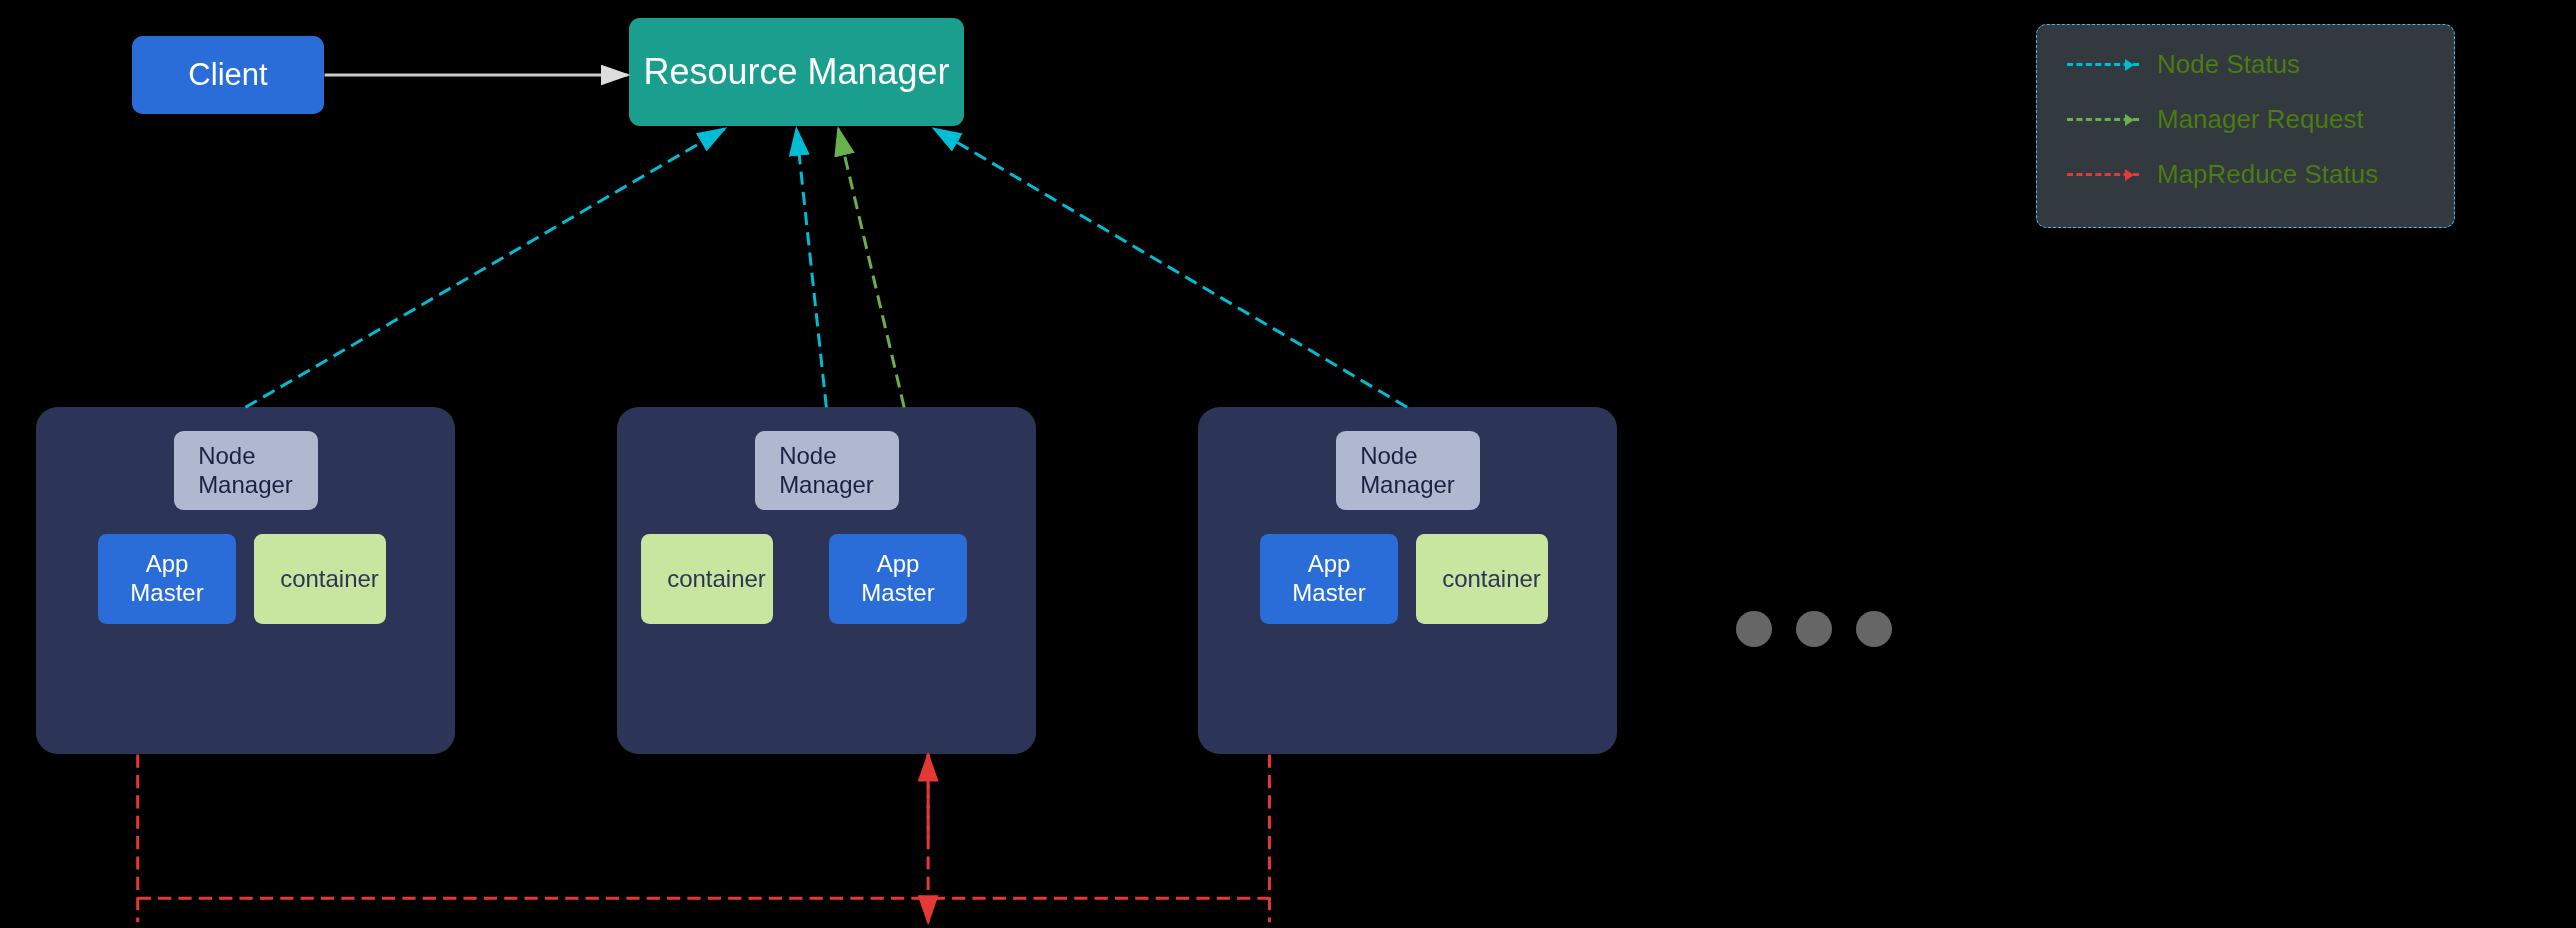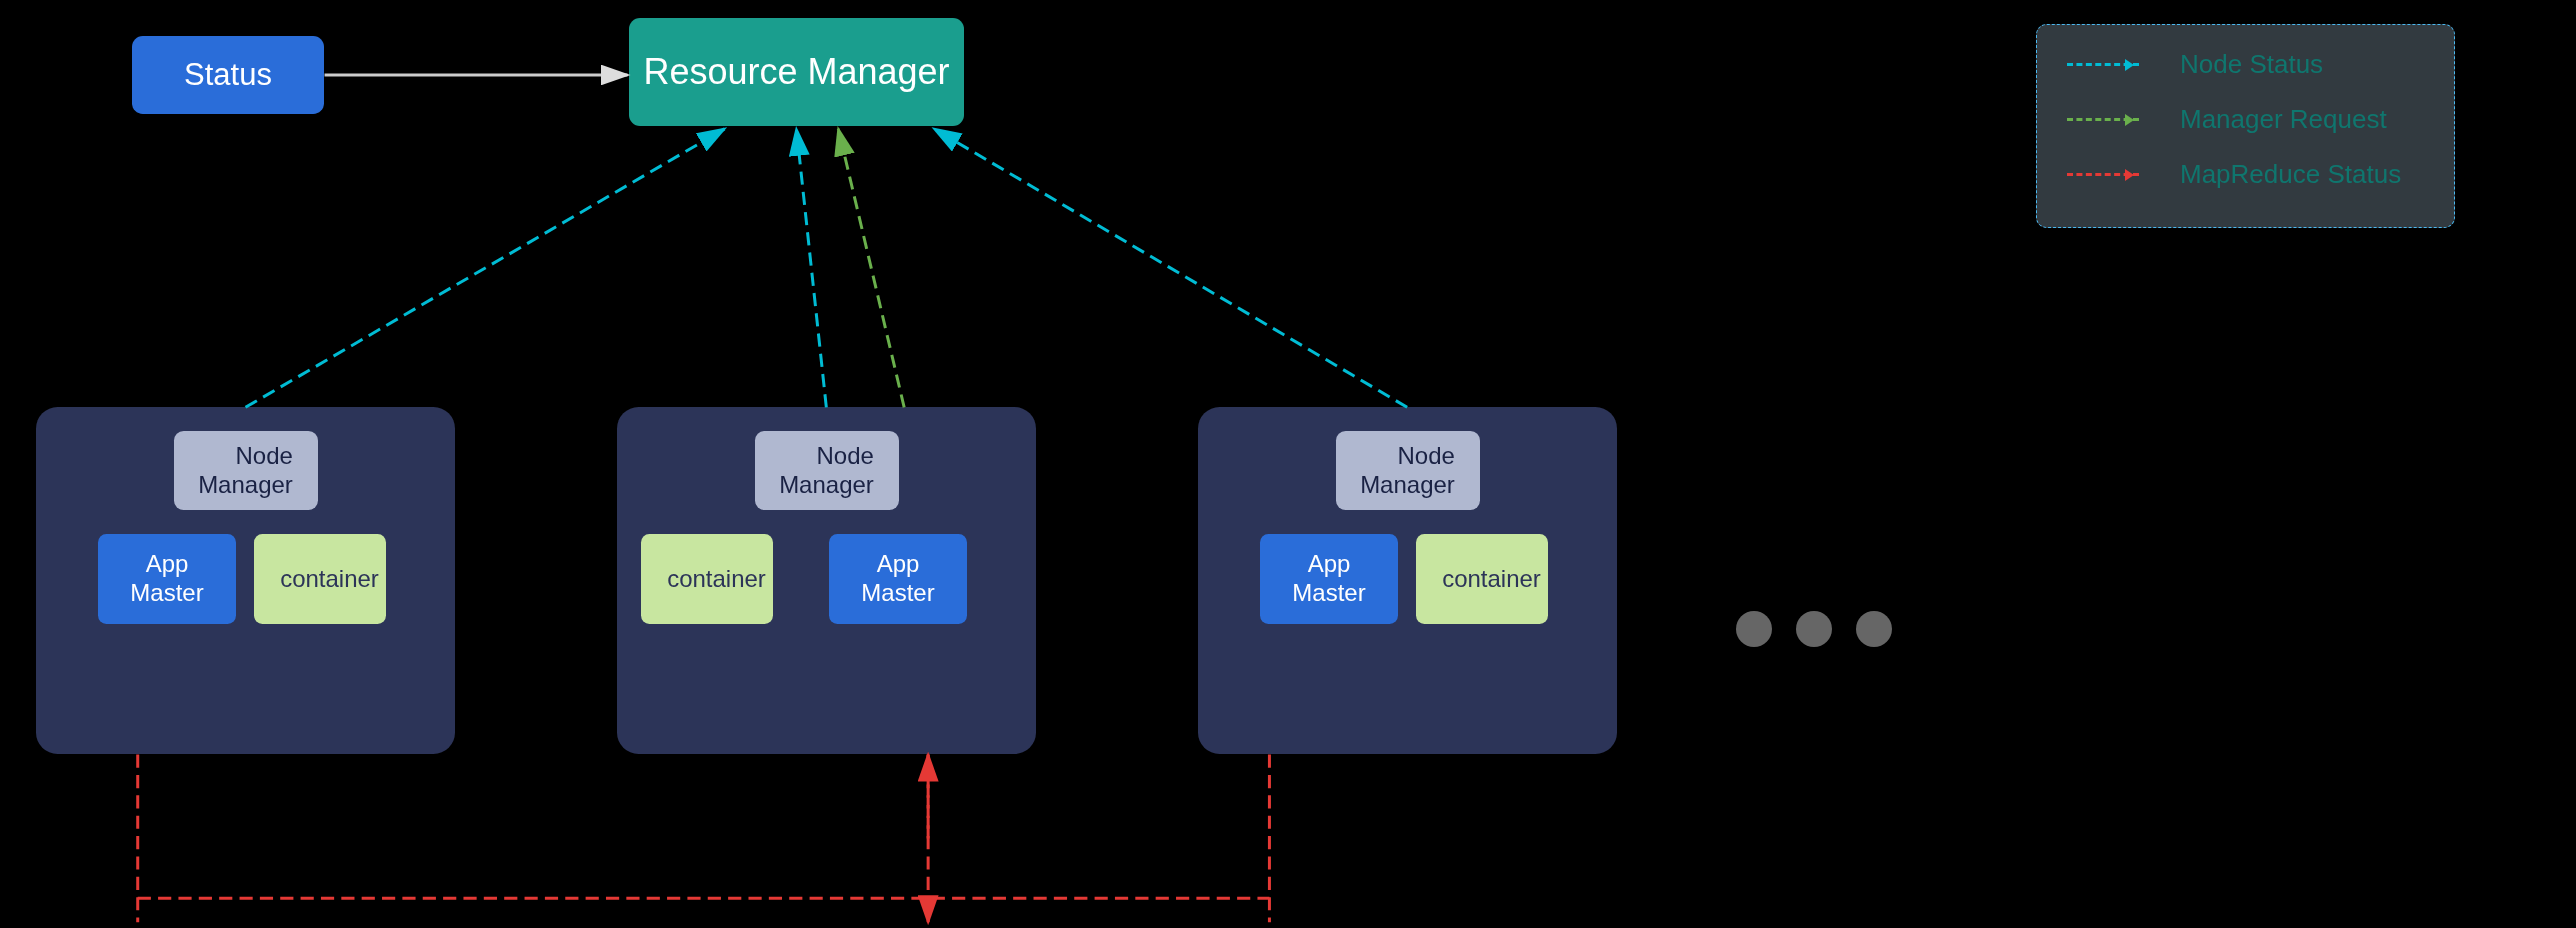--- a/index.html
+++ b/index.html
@@ -119,24 +119,23 @@
     .legend-line-red::after {
       content: '';
       position: absolute;
       right: -1.2px;
       top: -7.2px;
       border: 6px solid transparent;
       border-left: 9.6px solid #e53935;
     }
 
     .legend-label {
-      color: #0f766e;
+      color: #4d7c0f;
       font-size: 26px;
       font-weight: 400;
-      margin-left: 23px;
     }
 
     
     .node-container {
       position: absolute;
       width: 419px;
       height: 347px;
       background: #2c3458;
       border-radius: 21.6px;
       padding: 24px;
@@ -159,21 +158,21 @@
       display: flex;
       align-items: center;
       justify-content: center;
       align-self: center;
       margin-bottom: 6px;
     }
     .node-manager-box span {
       color: #1a2244;
       font-size: 24px;
       font-weight: 500;
-      text-align: right;
+      text-align: left;
       line-height: 1.2;
     }
 
     
     .app-master-box {
       background: #2a6dd9;
       border-radius: 8.4px;
       width: 138px;
       height: 90px;
       display: flex;
@@ -238,21 +237,21 @@
       height: 929px;
       pointer-events: none;
     }
   </style>
 </head>
 <body>
 
 <div class="diagram-container">
 
   <div class="client-box">
-    <span>Status</span>
+    <span>Client</span>
   </div>
 
   <div class="resource-manager-box">
     <span>Resource Manager</span>
   </div>
 
   <div class="legend-box">
     <div class="legend-item">
       <div class="legend-line-cyan"></div>
       <span class="legend-label">Node Status</span>

